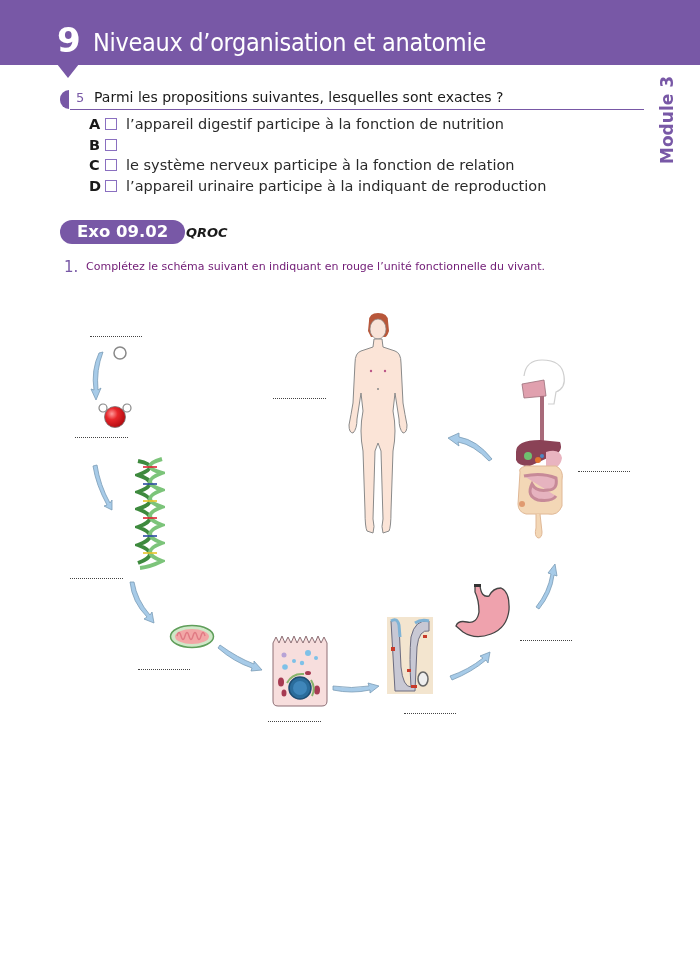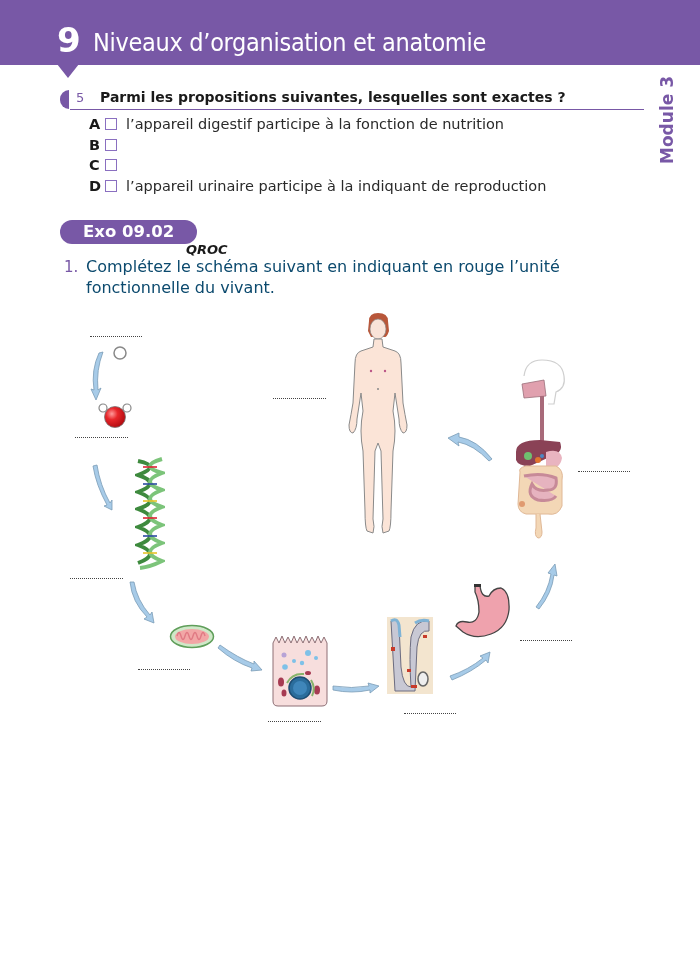--- a/index.html
+++ b/index.html
@@ -38,41 +38,41 @@
   .q-block { position: absolute; left: 60px; top: 88px; width: 584px; }
   .q-marker {
     position: absolute; left: 0; top: 2px; width: 9px; height: 19px;
     background: #7858a6; border-radius: 9px 0 0 9px;
   }
   .q-header {
     position: absolute; left: 10px; top: 0; width: 574px; height: 22px;
     border-bottom: 1.5px solid #7858a6;
   }
   .q-num { position: absolute; left: 6px; top: 2px; font-size: 13px; color: #7858a6; }
-  .q-text { position: absolute; left: 30px; top: 1px; font-size: 14px; font-weight: bold; color: #1a1a1a; }
+  .q-text { position: absolute; left: 24px; top: 1px; font-size: 14px; font-weight: normal; color: #1a1a1a; }
 
   .options { position: absolute; left: 89px; top: 114px; }
   .option { display: flex; align-items: center; height: 20.5px; font-size: 14.5px; }
   .opt-letter { width: 16px; font-weight: bold; color: #1a1a1a; }
   .opt-box {
     width: 12px; height: 12px; border: 1.5px solid #8a6fc0; margin-right: 9px; background: #fff;
   }
   .opt-text { color: #2a2a2a; white-space: nowrap; text-align: center; }
 
   .exo-badge {
-    position: absolute; left: 60px; top: 220px; height: 24px; padding: 0 23px;
+    position: absolute; left: 60px; top: 220px; height: 24px; padding: 0 17px;
     background: #7858a6; color: #fff; border-radius: 12px;
     font-weight: bold; font-size: 16.5px; line-height: 24px;
   }
   .exo-type {
-    position: absolute; left: 186px; top: 225px; font-size: 13px; font-weight: bold; font-style: italic; margin-top: 17px;
+    position: absolute; left: 186px; top: 225px; font-size: 13px; font-weight: bold; font-style: italic;
   }
   .instr-num { position: absolute; left: 64px; top: 258px; font-size: 15px; color: #7858a6; }
   .instr-text {
-    position: absolute; left: 86px; top: 256px; width: 540px; font-size: 16px; line-height: 21px; color: #0c4a6e;
+    position: absolute; left: 86px; top: 256px; width: 540px; font-size: 11px; line-height: 21px; color: #701a75;
   }
 
   .dots {
     position: absolute; height: 2px; border-bottom: 1px dotted #444;
   }
   .fig { position: absolute; }
 </style>
 </head>
 <body>
 
@@ -99,20 +99,21 @@
     <span class="opt-box"></span>
     <span class="opt-text">l’appareil digestif participe à la fonction de nutrition</span>
   </div>
   <div class="option">
     <span class="opt-letter">B</span>
     <span class="opt-box"></span>
   </div>
   <div class="option">
     <span class="opt-letter">C</span>
     <span class="opt-box"></span>
+    <span class="opt-text">le système nerveux participe à la fonction de relation</span>
   </div>
   <div class="option">
     <span class="opt-letter">D</span>
     <span class="opt-box"></span>
     <span class="opt-text">l’appareil urinaire participe à la indiquant de reproduction</span>
   </div>
 </div>
 
 <div class="exo-badge">Exo 09.02</div>
 <div class="exo-type">QROC</div>

